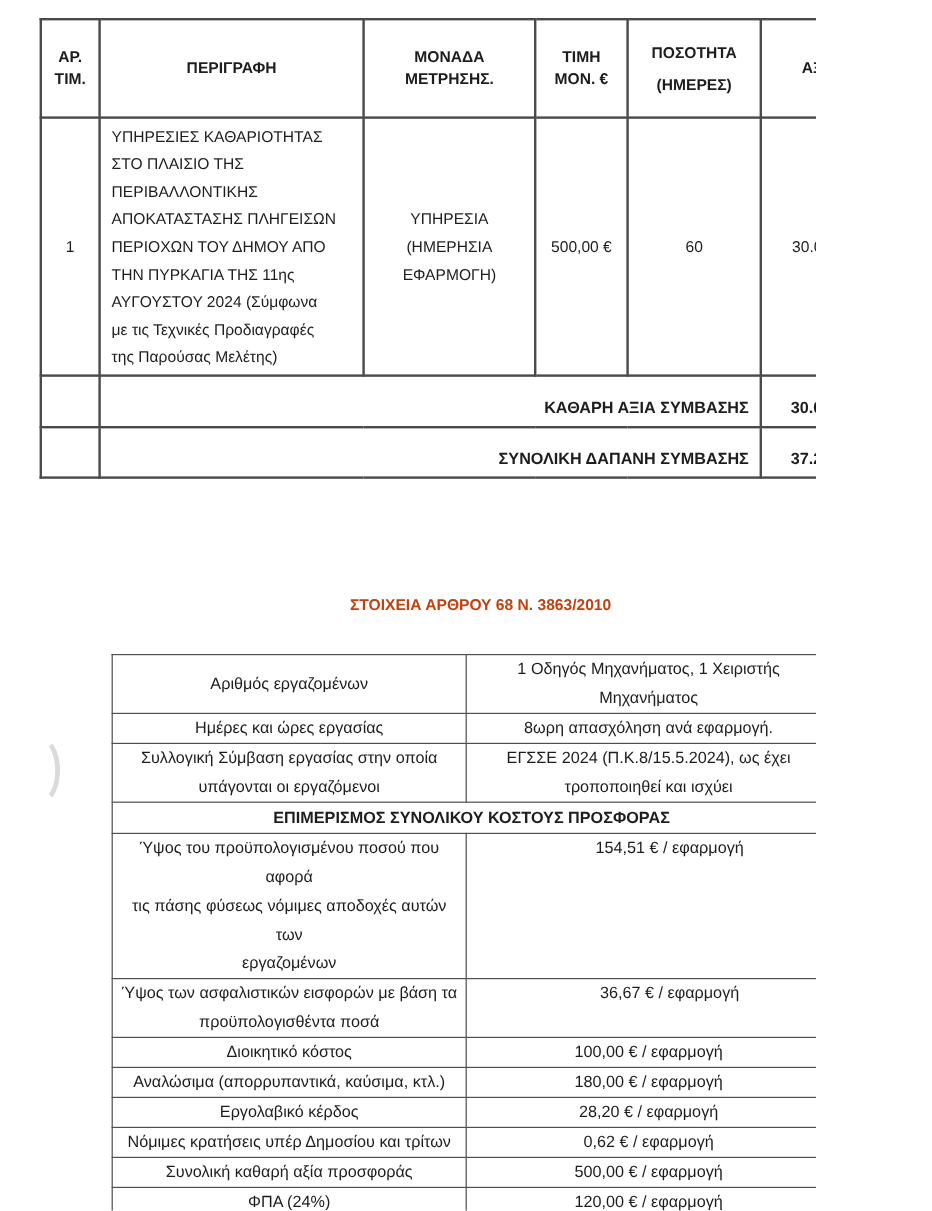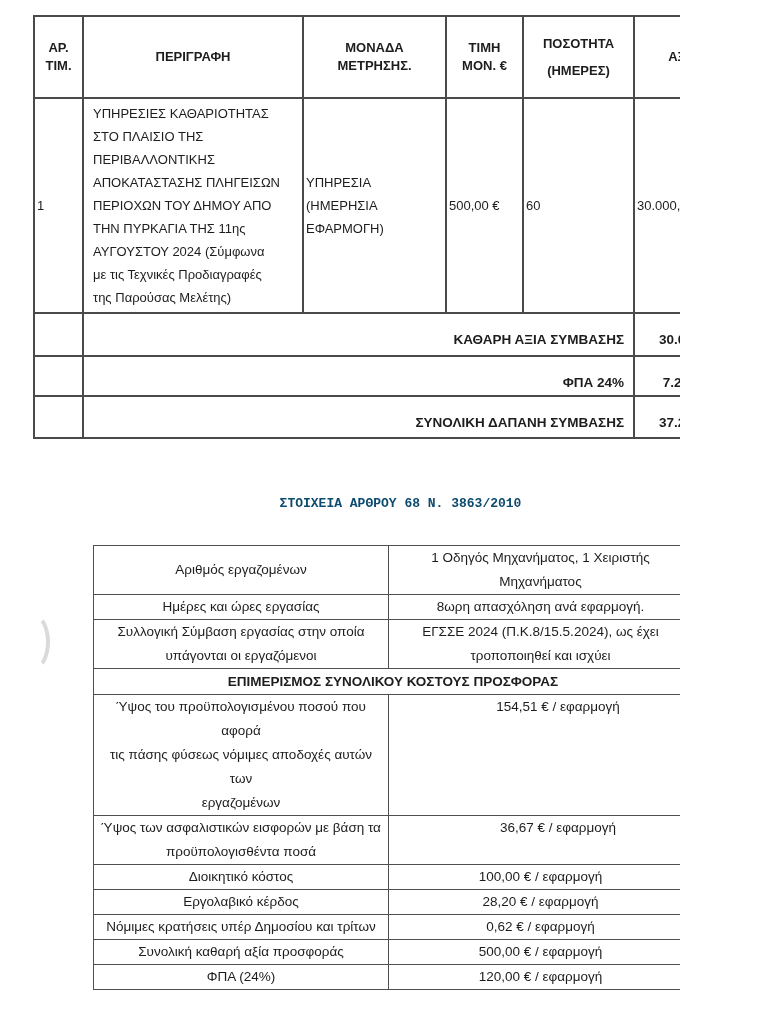--- a/index.html
+++ b/index.html
@@ -19,21 +19,21 @@
   .t1 th, .t1 td { border: 2px solid #4a4a4a; overflow: hidden; }
   .t1 th {
     font-weight: bold; font-size: 13px; line-height: 18px;
     text-align: center; vertical-align: middle; white-space: pre-line;
     padding: 0 2px;
   }
   .t1 th.gap { line-height: 27px; }
   .t1 .hdr-row { height: 82px; }
   .t1 .item-row { height: 215px; }
   .t1 td {
-    font-size: 13px; vertical-align: middle;
+    font-size: 13px; text-align: center; vertical-align: middle;
     white-space: pre-line; padding: 0 2px;
   }
   .t1 td.desc {
     text-align: left; vertical-align: top;
     line-height: 23px; padding: 3px 4px 0 9px;
   }
   .t1 td.unit-cell { line-height: 23px; }
   .t1 .sum-row td {
     font-weight: bold; font-size: 13.5px;
     vertical-align: top; padding-top: 18px;
@@ -41,22 +41,21 @@
   .t1 .sum-row-1 { height: 43px; }
   .t1 .sum-row-2 { height: 40px; }
   .t1 .sum-row-3 { height: 42px; }
   .t1 td.sum-label { text-align: right; padding-right: 9px; }
   .t1 td.sum-value { text-align: center; }
 
   
   .section-title {
     position: absolute; left: 24px; top: 496px; width: 753px;
     text-align: center; font-size: 13px; font-weight: bold;
-    color: #0c4a6e;
-    font-family: Liberation Mono, monospace;
+    color: #c2410c;
   }
 
   
   .t2 { position: absolute; left: 93px; top: 545px; width: 599px; }
   .t2 td {
     border: 1.5px solid #4f4f4f;
     font-size: 13.5px; line-height: 24px;
     text-align: center; vertical-align: middle;
     white-space: pre-line; padding: 0 4px; overflow: hidden;
   }
@@ -115,25 +114,20 @@
 ΕΦΑΡΜΟΓΗ)</td>
       <td>500,00 €</td>
       <td>60</td>
       <td>30.000,00</td>
     </tr>
     <tr class="sum-row sum-row-1">
       <td></td>
       <td class="sum-label" colspan="4">ΚΑΘΑΡΗ ΑΞΙΑ ΣΥΜΒΑΣΗΣ</td>
       <td class="sum-value">30.000,00</td>
     </tr>
-    <tr class="sum-row sum-row-2">
-      <td></td>
-      <td class="sum-label" colspan="4">ΦΠΑ 24%</td>
-      <td class="sum-value">7.200,00</td>
-    </tr>
     <tr class="sum-row sum-row-3">
       <td></td>
       <td class="sum-label" colspan="4">ΣΥΝΟΛΙΚΗ ΔΑΠΑΝΗ ΣΥΜΒΑΣΗΣ</td>
       <td class="sum-value">37.200,00</td>
     </tr>
   </tbody>
     </table>
 
   <div class="scan-artifact"></div>
 
@@ -171,20 +165,24 @@
     <tr>
       <td>Ύψος των ασφαλιστικών εισφορών με βάση τα
 προϋπολογισθέντα ποσά</td>
       <td class="vtop">36,67 € / εφαρμογή</td>
     </tr>
     <tr>
       <td>Διοικητικό κόστος</td>
       <td>100,00 € / εφαρμογή</td>
     </tr>
     <tr>
+      <td>Αναλώσιμα (απορρυπαντικά, καύσιμα, κτλ.)</td>
+      <td>180,00 € / εφαρμογή</td>
+    </tr>
+    <tr>
       <td>Εργολαβικό κέρδος</td>
       <td>28,20 € / εφαρμογή</td>
     </tr>
     <tr>
       <td>Νόμιμες κρατήσεις υπέρ Δημοσίου και τρίτων</td>
       <td>0,62 € / εφαρμογή</td>
     </tr>
     <tr>
       <td>Συνολική καθαρή αξία προσφοράς</td>
       <td>500,00 € / εφαρμογή</td>

